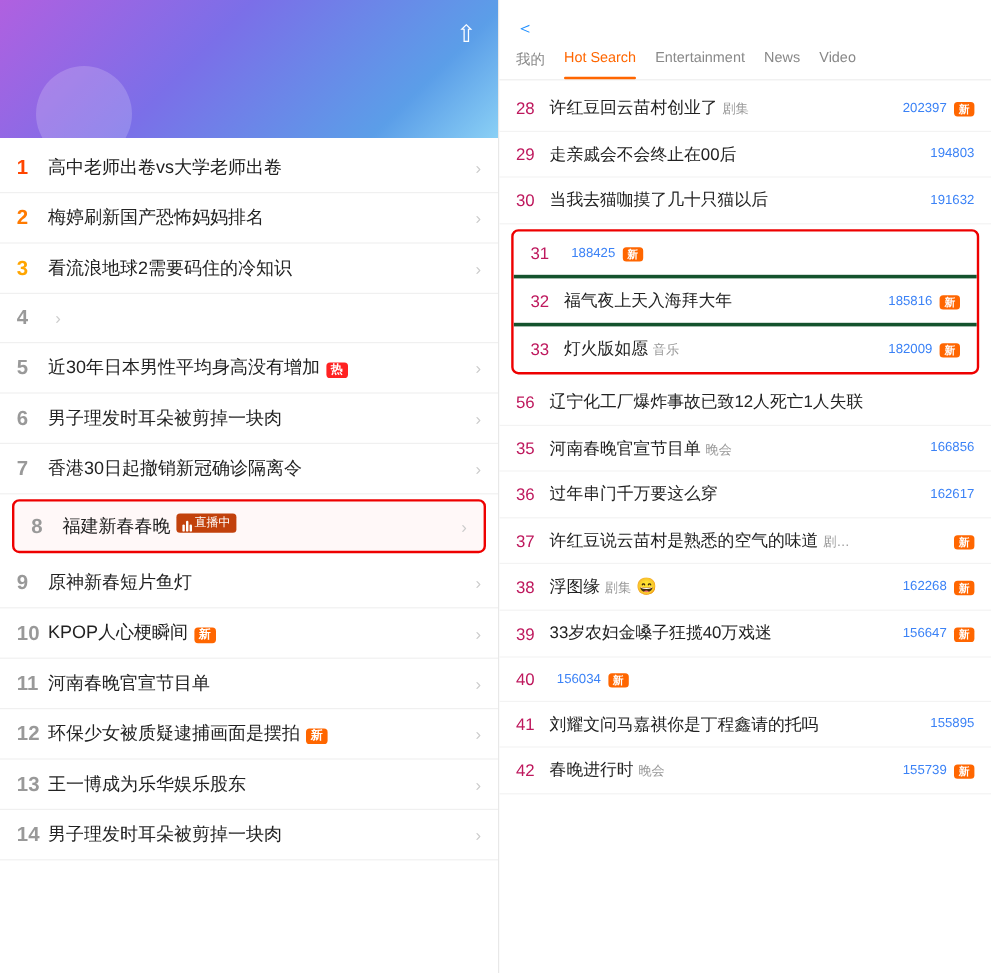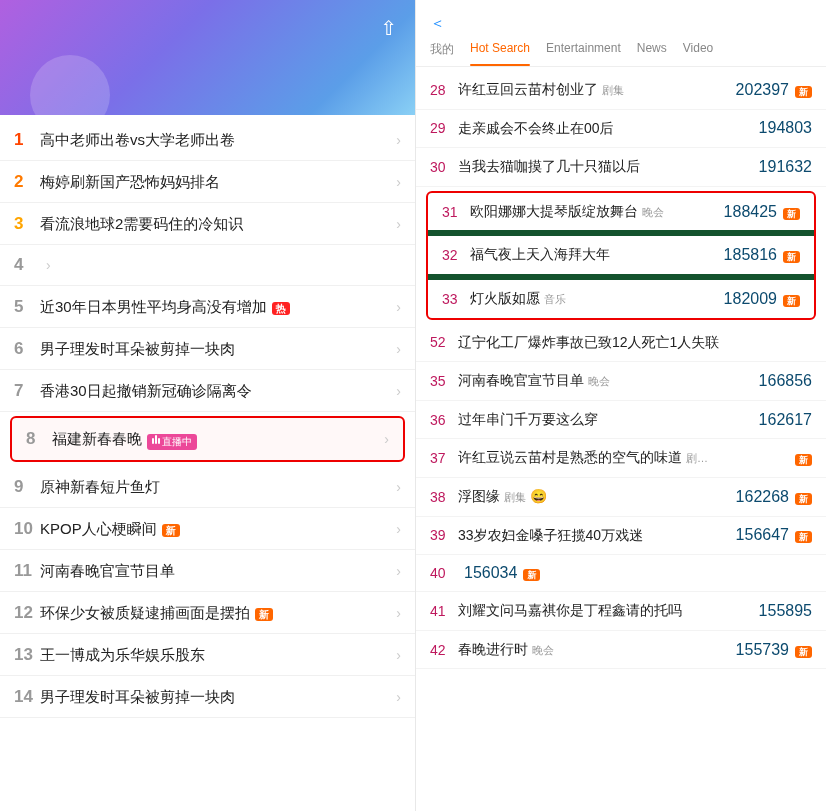--- a/index.html
+++ b/index.html
@@ -109,22 +109,22 @@
       color: #fff;
     }
 
     .badge-hot {
       background: #ff2222;
       color: #fff;
     }
 
     .badge-live {
       display: inline-flex;
-      align-items: flex-start;
-      background: #ec4899;
+      align-items: flex-end;
+      background: #c2410c;
       color: #fff;
       font-size: 10px;
       padding: 1px 5px;
       border-radius: 3px;
       margin-left: 5px;
       gap: 2px;
     }
 
     .live-bar-icon {
       display: inline-flex;
@@ -248,22 +248,22 @@
       line-height: 1.4;
     }
 
     .right-text .sub-tag {
       font-size: 11px;
       color: #999;
       margin-left: 4px;
     }
 
     .right-count {
-      font-size: 16px;
-      color: #0c4a6e;
+      font-size: 11px;
+      color: #3b82f6;
       margin-left: 6px;
       flex-shrink: 0;
     }
 
     .right-badge {
       margin-left: 6px;
       flex-shrink: 0;
     }
 
     .badge-new-right {
@@ -276,21 +276,21 @@
     }
 
     .highlighted-block {
       border: 2px solid #e00;
       border-radius: 6px;
       margin: 4px 10px;
       overflow: hidden;
     }
 
     .highlighted-block .right-item {
-      border-bottom: 6px solid #14532d;
+      border-bottom: 3px solid #14532d;
     }
 
     .highlighted-block .right-item:last-child {
       border-bottom: none;
       justify-content: space-between;
     }
 
     .emoji-badge {
       font-size: 14px;
       margin-left: 4px;
@@ -424,39 +424,38 @@
         <span class="right-count">194803</span>
       </div>
       <div class="right-item">
         <span class="right-rank">30</span>
         <span class="right-text">当我去猫咖摸了几十只猫以后</span>
         <span class="right-count">191632</span>
       </div>
       <div class="highlighted-block">
         <div class="right-item">
           <span class="right-rank">31</span>
-          <span class="right-text">欧阳娜娜大提琴版绽放舞台<span class="sub-tag">晚会</span></span>
           <span class="right-count">188425</span>
           <span class="right-badge"><span class="badge-new-right">新</span></span>
         </div>
         <div class="right-item">
           <span class="right-rank">32</span>
           <span class="right-text">福气夜上天入海拜大年</span>
           <span class="right-count">185816</span>
           <span class="right-badge"><span class="badge-new-right">新</span></span>
         </div>
         <div class="right-item">
           <span class="right-rank">33</span>
           <span class="right-text">灯火版如愿<span class="sub-tag">音乐</span></span>
           <span class="right-count">182009</span>
           <span class="right-badge"><span class="badge-new-right">新</span></span>
         </div>
       </div>
       <div class="right-item">
-        <span class="right-rank">52</span>
+        <span class="right-rank">56</span>
         <span class="right-text">辽宁化工厂爆炸事故已致12人死亡1人失联</span>
       </div>
       <div class="right-item">
         <span class="right-rank">35</span>
         <span class="right-text">河南春晚官宣节目单<span class="sub-tag">晚会</span></span>
         <span class="right-count">166856</span>
       </div>
       <div class="right-item">
         <span class="right-rank">36</span>
         <span class="right-text">过年串门千万要这么穿</span>

